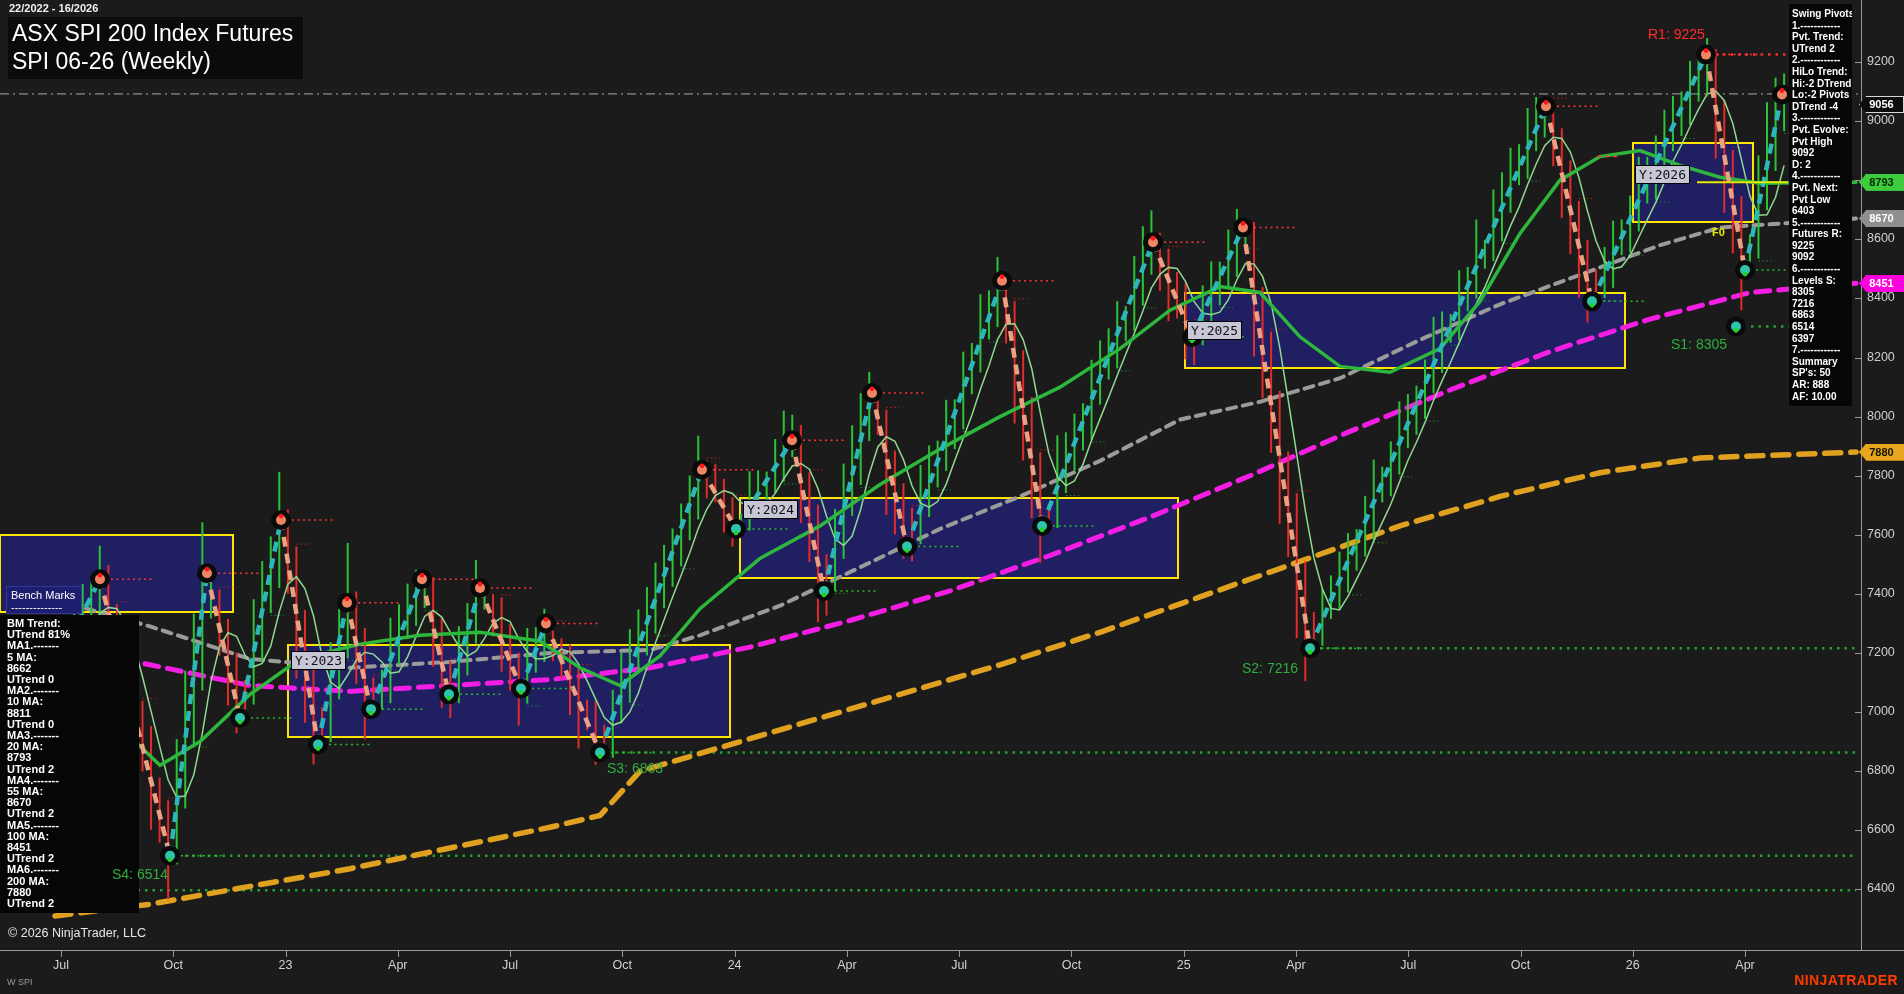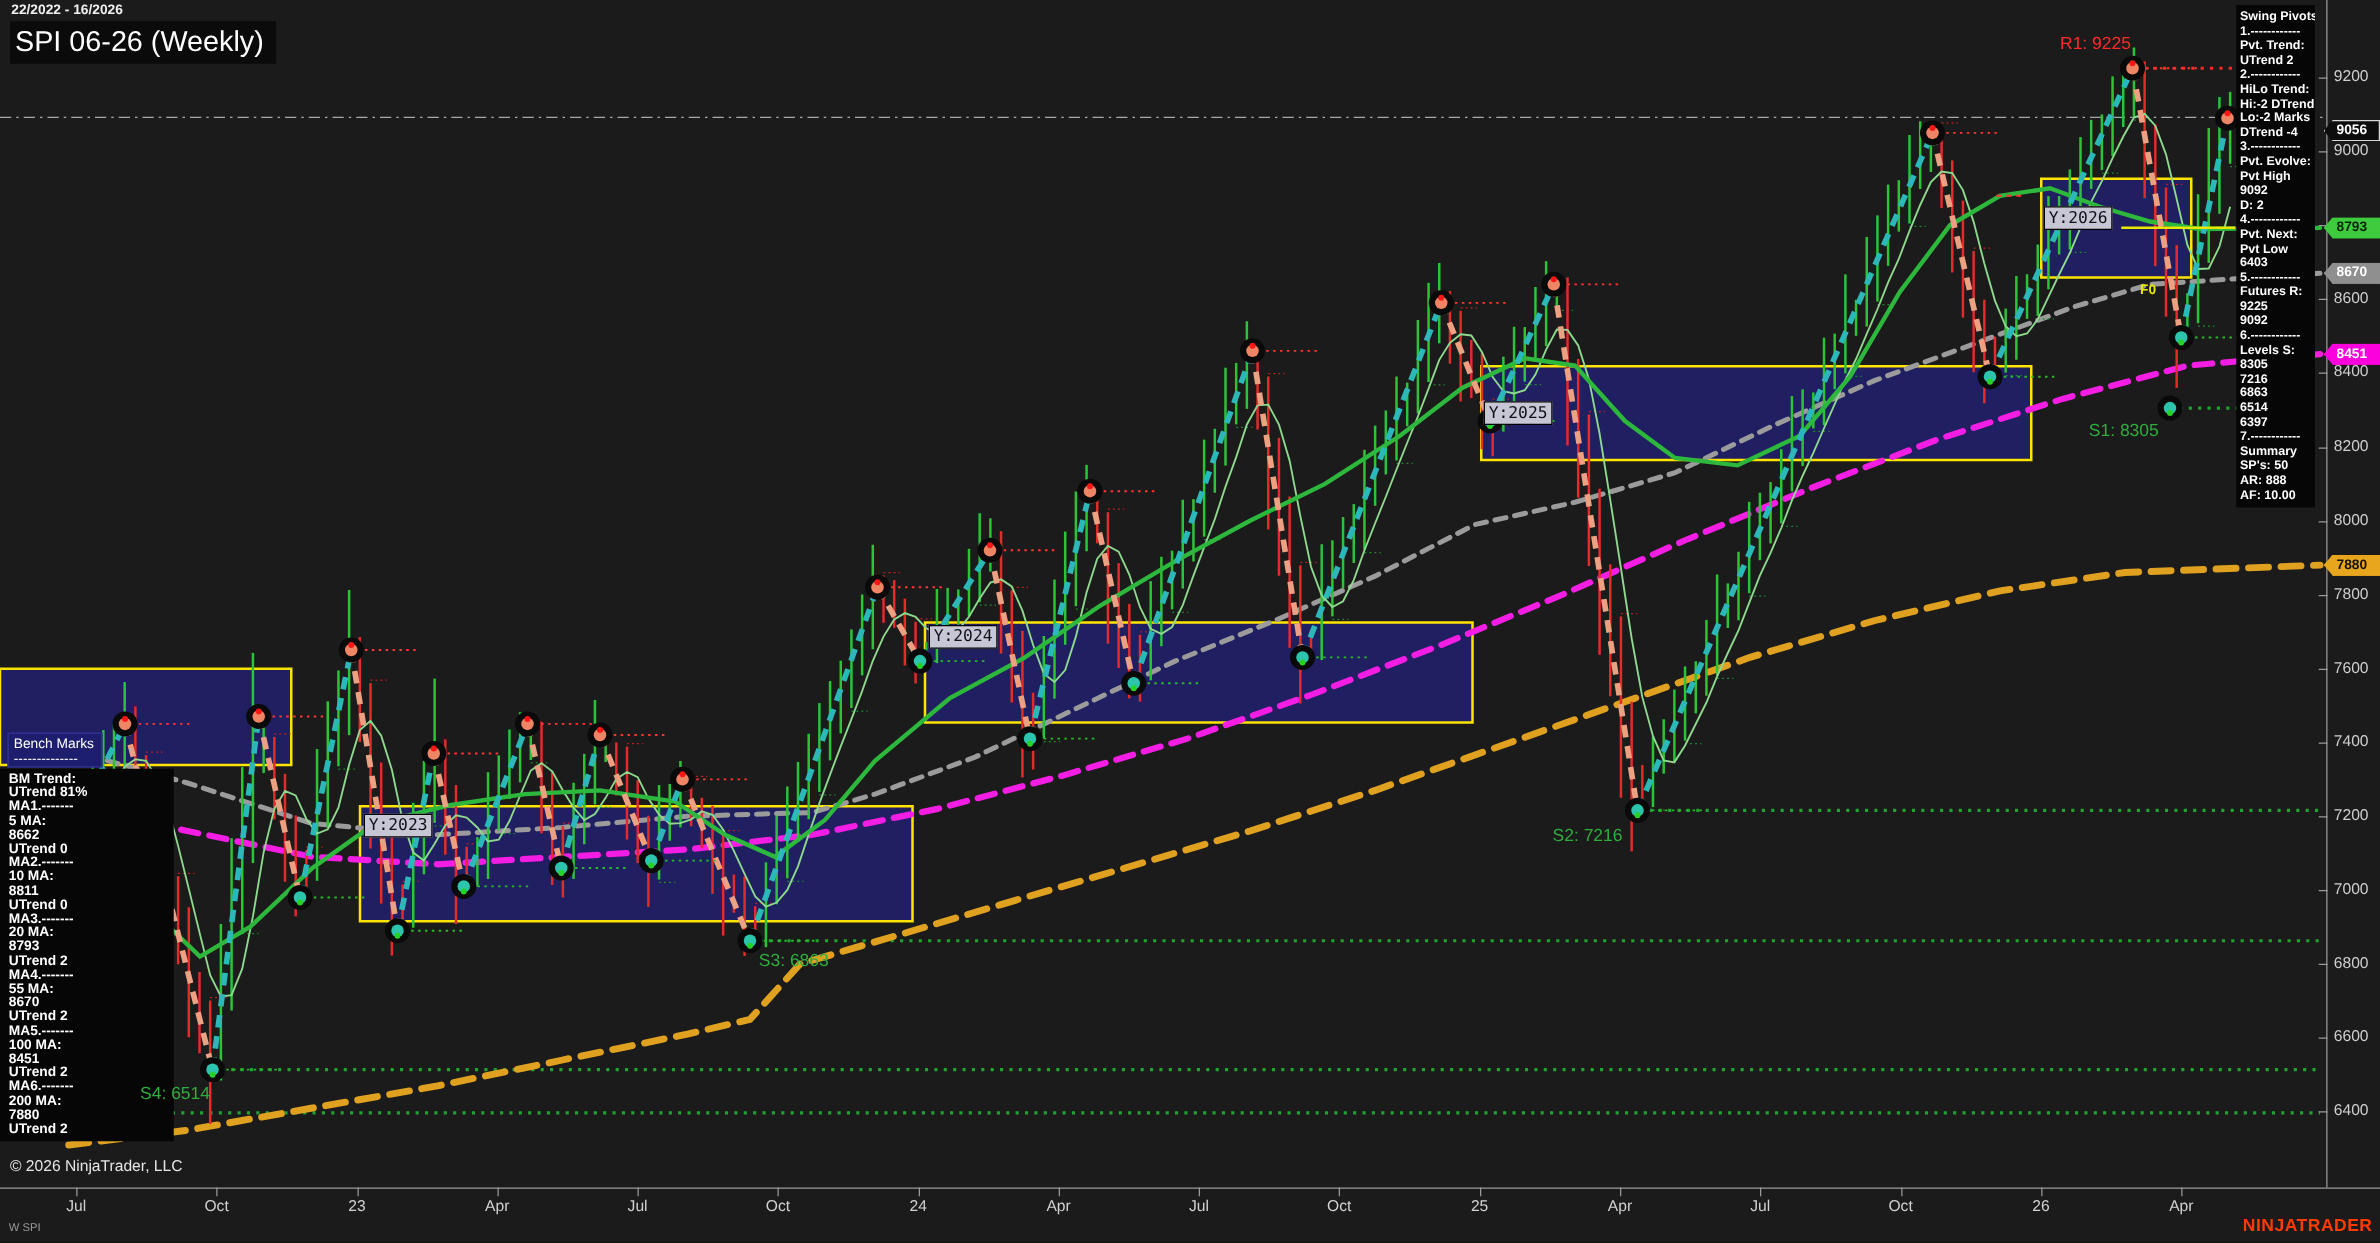--- a/index.html
+++ b/index.html
@@ -560,20 +560,21 @@
       <div class="ttick" style="left: 1520.51px;"></div>
       <div class="tlabel" style="left: 1520.51px;">Oct</div>
       <div class="ttick" style="left: 1632.78px;"></div>
       <div class="tlabel" style="left: 1632.78px;">26</div>
       <div class="ttick" style="left: 1745.05px;"></div>
       <div class="tlabel" style="left: 1745.05px;">Apr</div>
     </div>
 
   <div class="ovl date-range">22/2022 - 16/2026</div>
   <div class="ovl title-box">
+    <div>ASX SPI 200 Index Futures</div>
     <div>SPI 06-26 (Weekly)</div>
   </div>
 
   <div class="ovl bench-label">
     <div>Bench Marks</div>
     <div>--------------</div>
   </div>
   <div class="ovl bench-panel" id="bench-panel">
       <div class="panel-line">BM Trend:</div>
       <div class="panel-line">UTrend 81%</div>
@@ -604,21 +605,21 @@
     </div>
 
   <div class="ovl swing-panel" id="swing-panel">
       <div class="panel-line">Swing Pivots</div>
       <div class="panel-line">1.------------</div>
       <div class="panel-line">Pvt. Trend:</div>
       <div class="panel-line">UTrend 2</div>
       <div class="panel-line">2.------------</div>
       <div class="panel-line">HiLo Trend:</div>
       <div class="panel-line">Hi:-2 DTrend</div>
-      <div class="panel-line">Lo:-2 Marks</div>
+      <div class="panel-line">Lo:-2 Pivots</div>
       <div class="panel-line">DTrend -4</div>
       <div class="panel-line">3.------------</div>
       <div class="panel-line">Pvt. Evolve:</div>
       <div class="panel-line">Pvt High</div>
       <div class="panel-line">9092</div>
       <div class="panel-line">D: 2</div>
       <div class="panel-line">4.------------</div>
       <div class="panel-line">Pvt. Next:</div>
       <div class="panel-line">Pvt Low</div>
       <div class="panel-line">6403</div>

